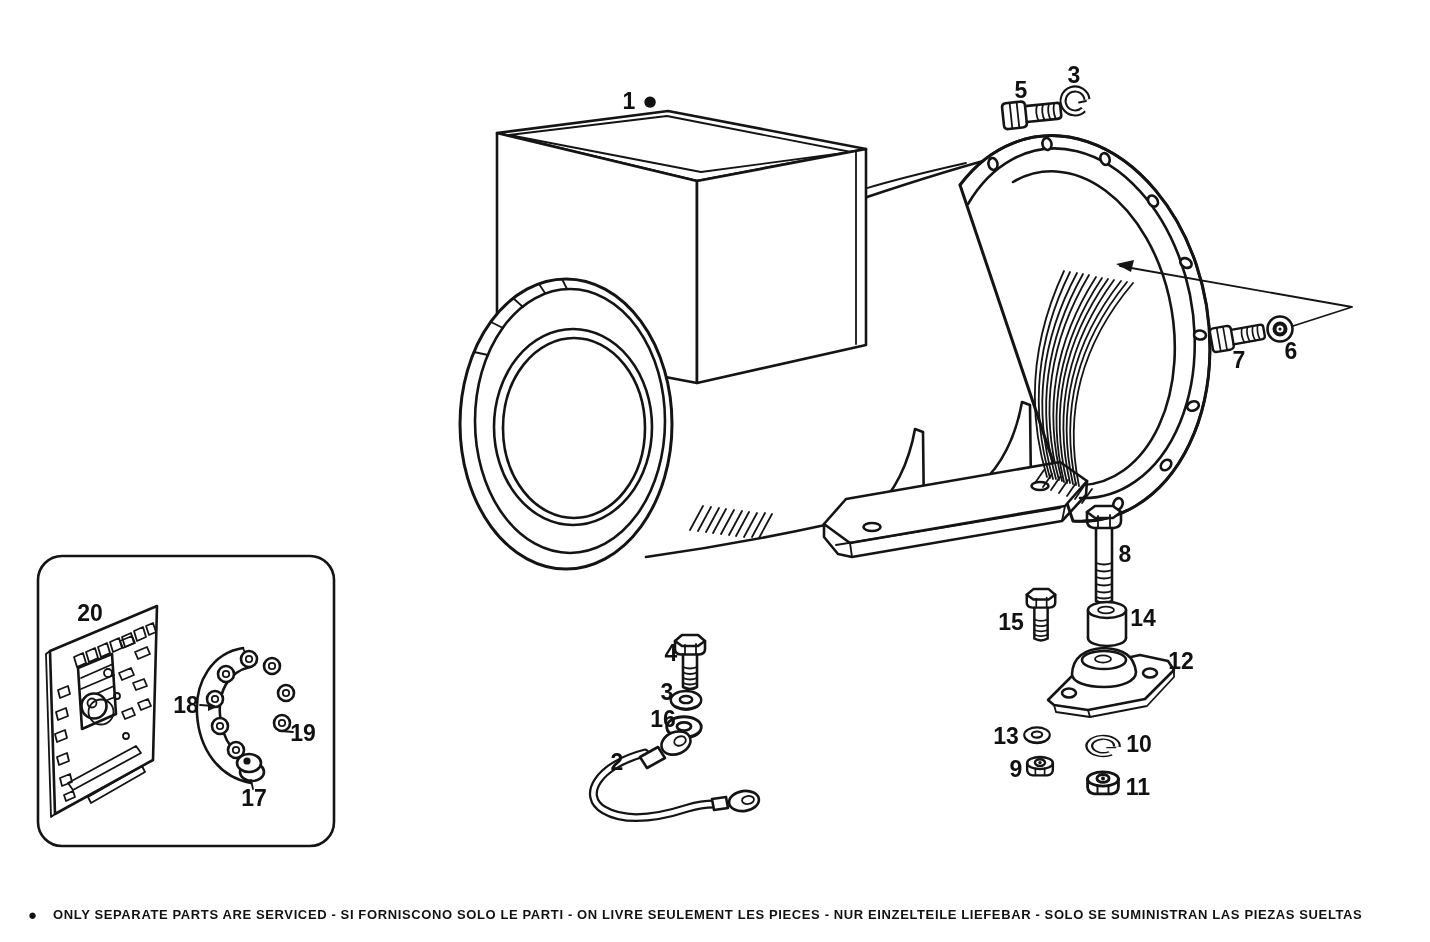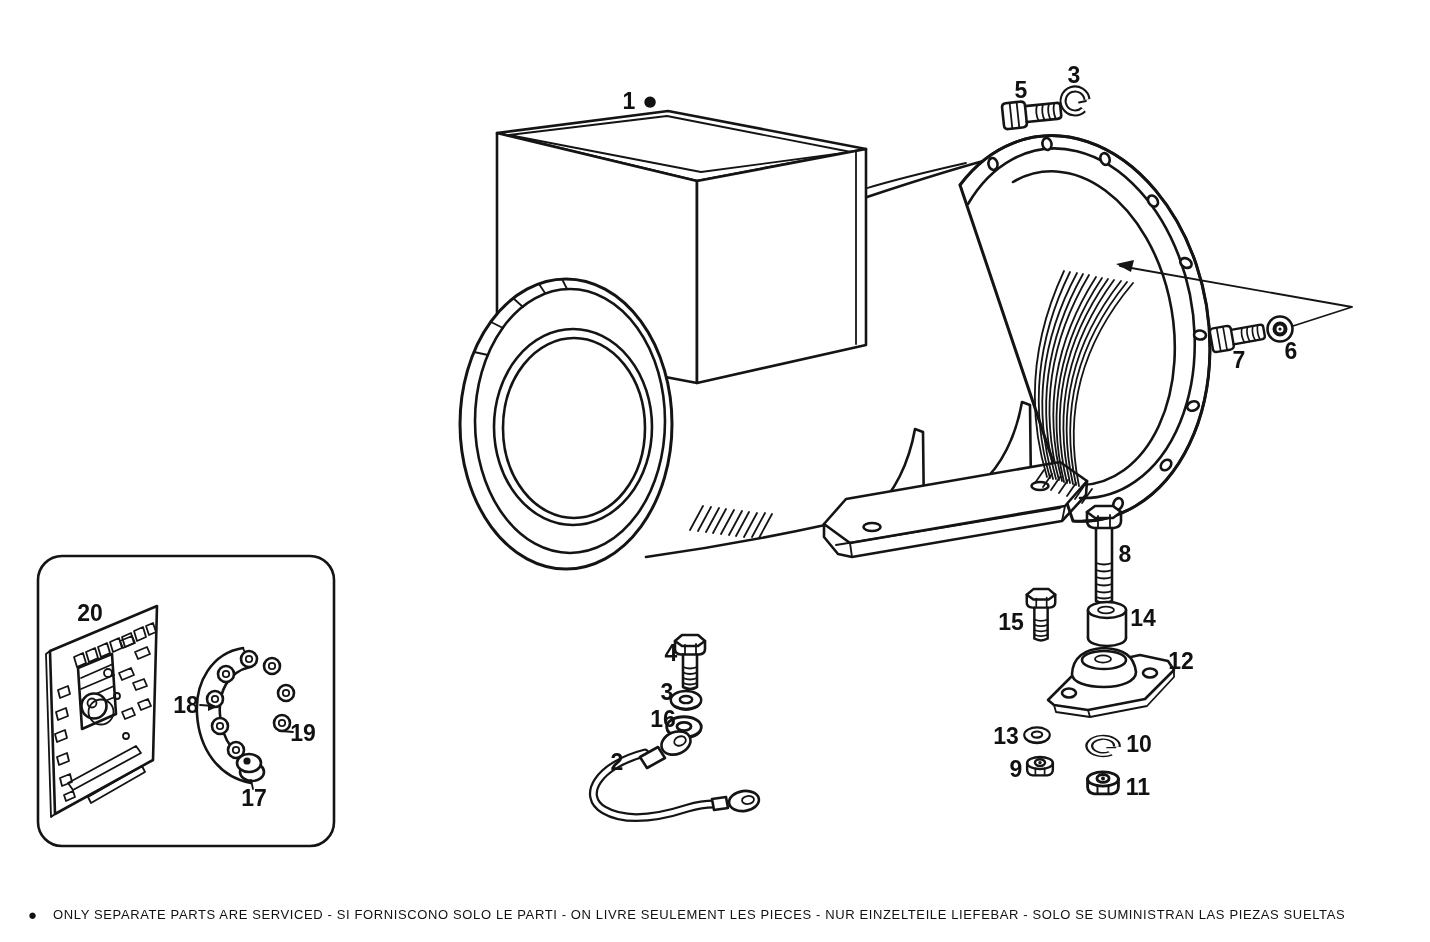--- a/index.html
+++ b/index.html
@@ -15,21 +15,21 @@
   .tube{fill:none;stroke:#141414;stroke-width:9;stroke-linecap:round;}
   .tubein{fill:none;stroke:#ffffff;stroke-width:4.5;stroke-linecap:round;}
   .cring{fill:none;stroke:#141414;stroke-width:7;stroke-linecap:butt;}
   .cringin{fill:none;stroke:#ffffff;stroke-width:3;stroke-linecap:butt;}
   text.callout{font-family:"Liberation Sans",sans-serif;font-weight:bold;font-size:23px;
                fill:#111111;text-anchor:middle;}
   text.dot{font-family:"DejaVu Sans",sans-serif;font-size:15px;fill:#111111;text-anchor:middle;}
   .footer{position:absolute;left:28px;top:907px;width:1392px;display:flex;align-items:flex-start;
           color:#111111;}
   .footer .bullet{font-size:15px;line-height:16px;margin-right:16px;}
-  .footer .note{font-weight:normal;font-size:13px;letter-spacing:0.62px;line-height:16px;
+  .footer .note{font-weight:bold;font-size:13px;letter-spacing:0.62px;line-height:16px;
                 white-space:nowrap;}
 </style>
 </head>
 <body>
 
 <div class="page">
 <svg width="1430" height="942" viewBox="0 0 1430 942">
 
   <defs>
 

